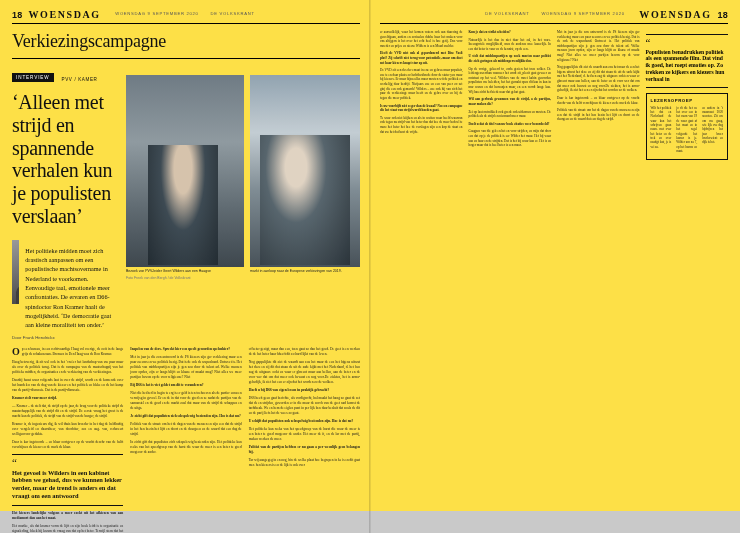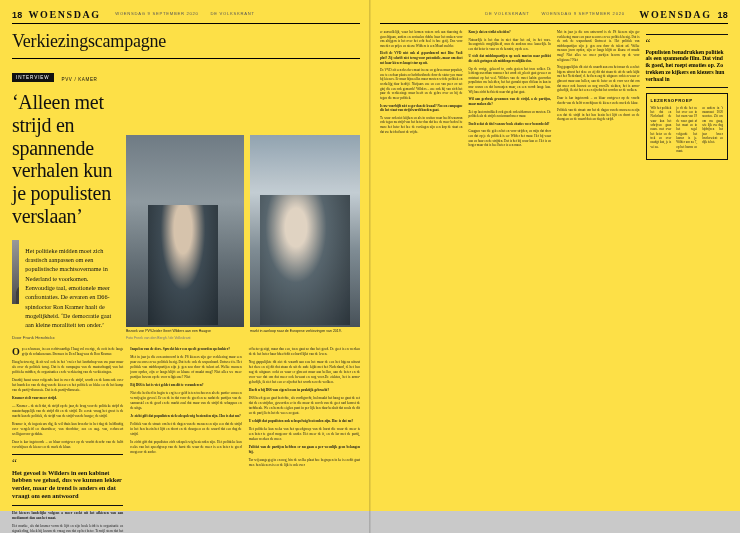--- a/index.html
+++ b/index.html
@@ -60,21 +60,20 @@
     color:#111;
     margin:7px 0 6px 0;
     letter-spacing:-.2px;
   }
   .rule-thin{border-top:1px solid #000;margin:0 0 8px 0;}
 
   
   .lead{
     display:flex;
     gap:8px;
-    align-items:flex-end;
   }
   .col-left{width:116px;}
   .col-head{flex:1;}
 
   .kicker{
     font-family:"Liberation Sans", sans-serif;
     font-size:4.6px;letter-spacing:.9px;
     color:#fff;background:#111;
     display:inline-block;padding:2px 4px;
     vertical-align:middle;

